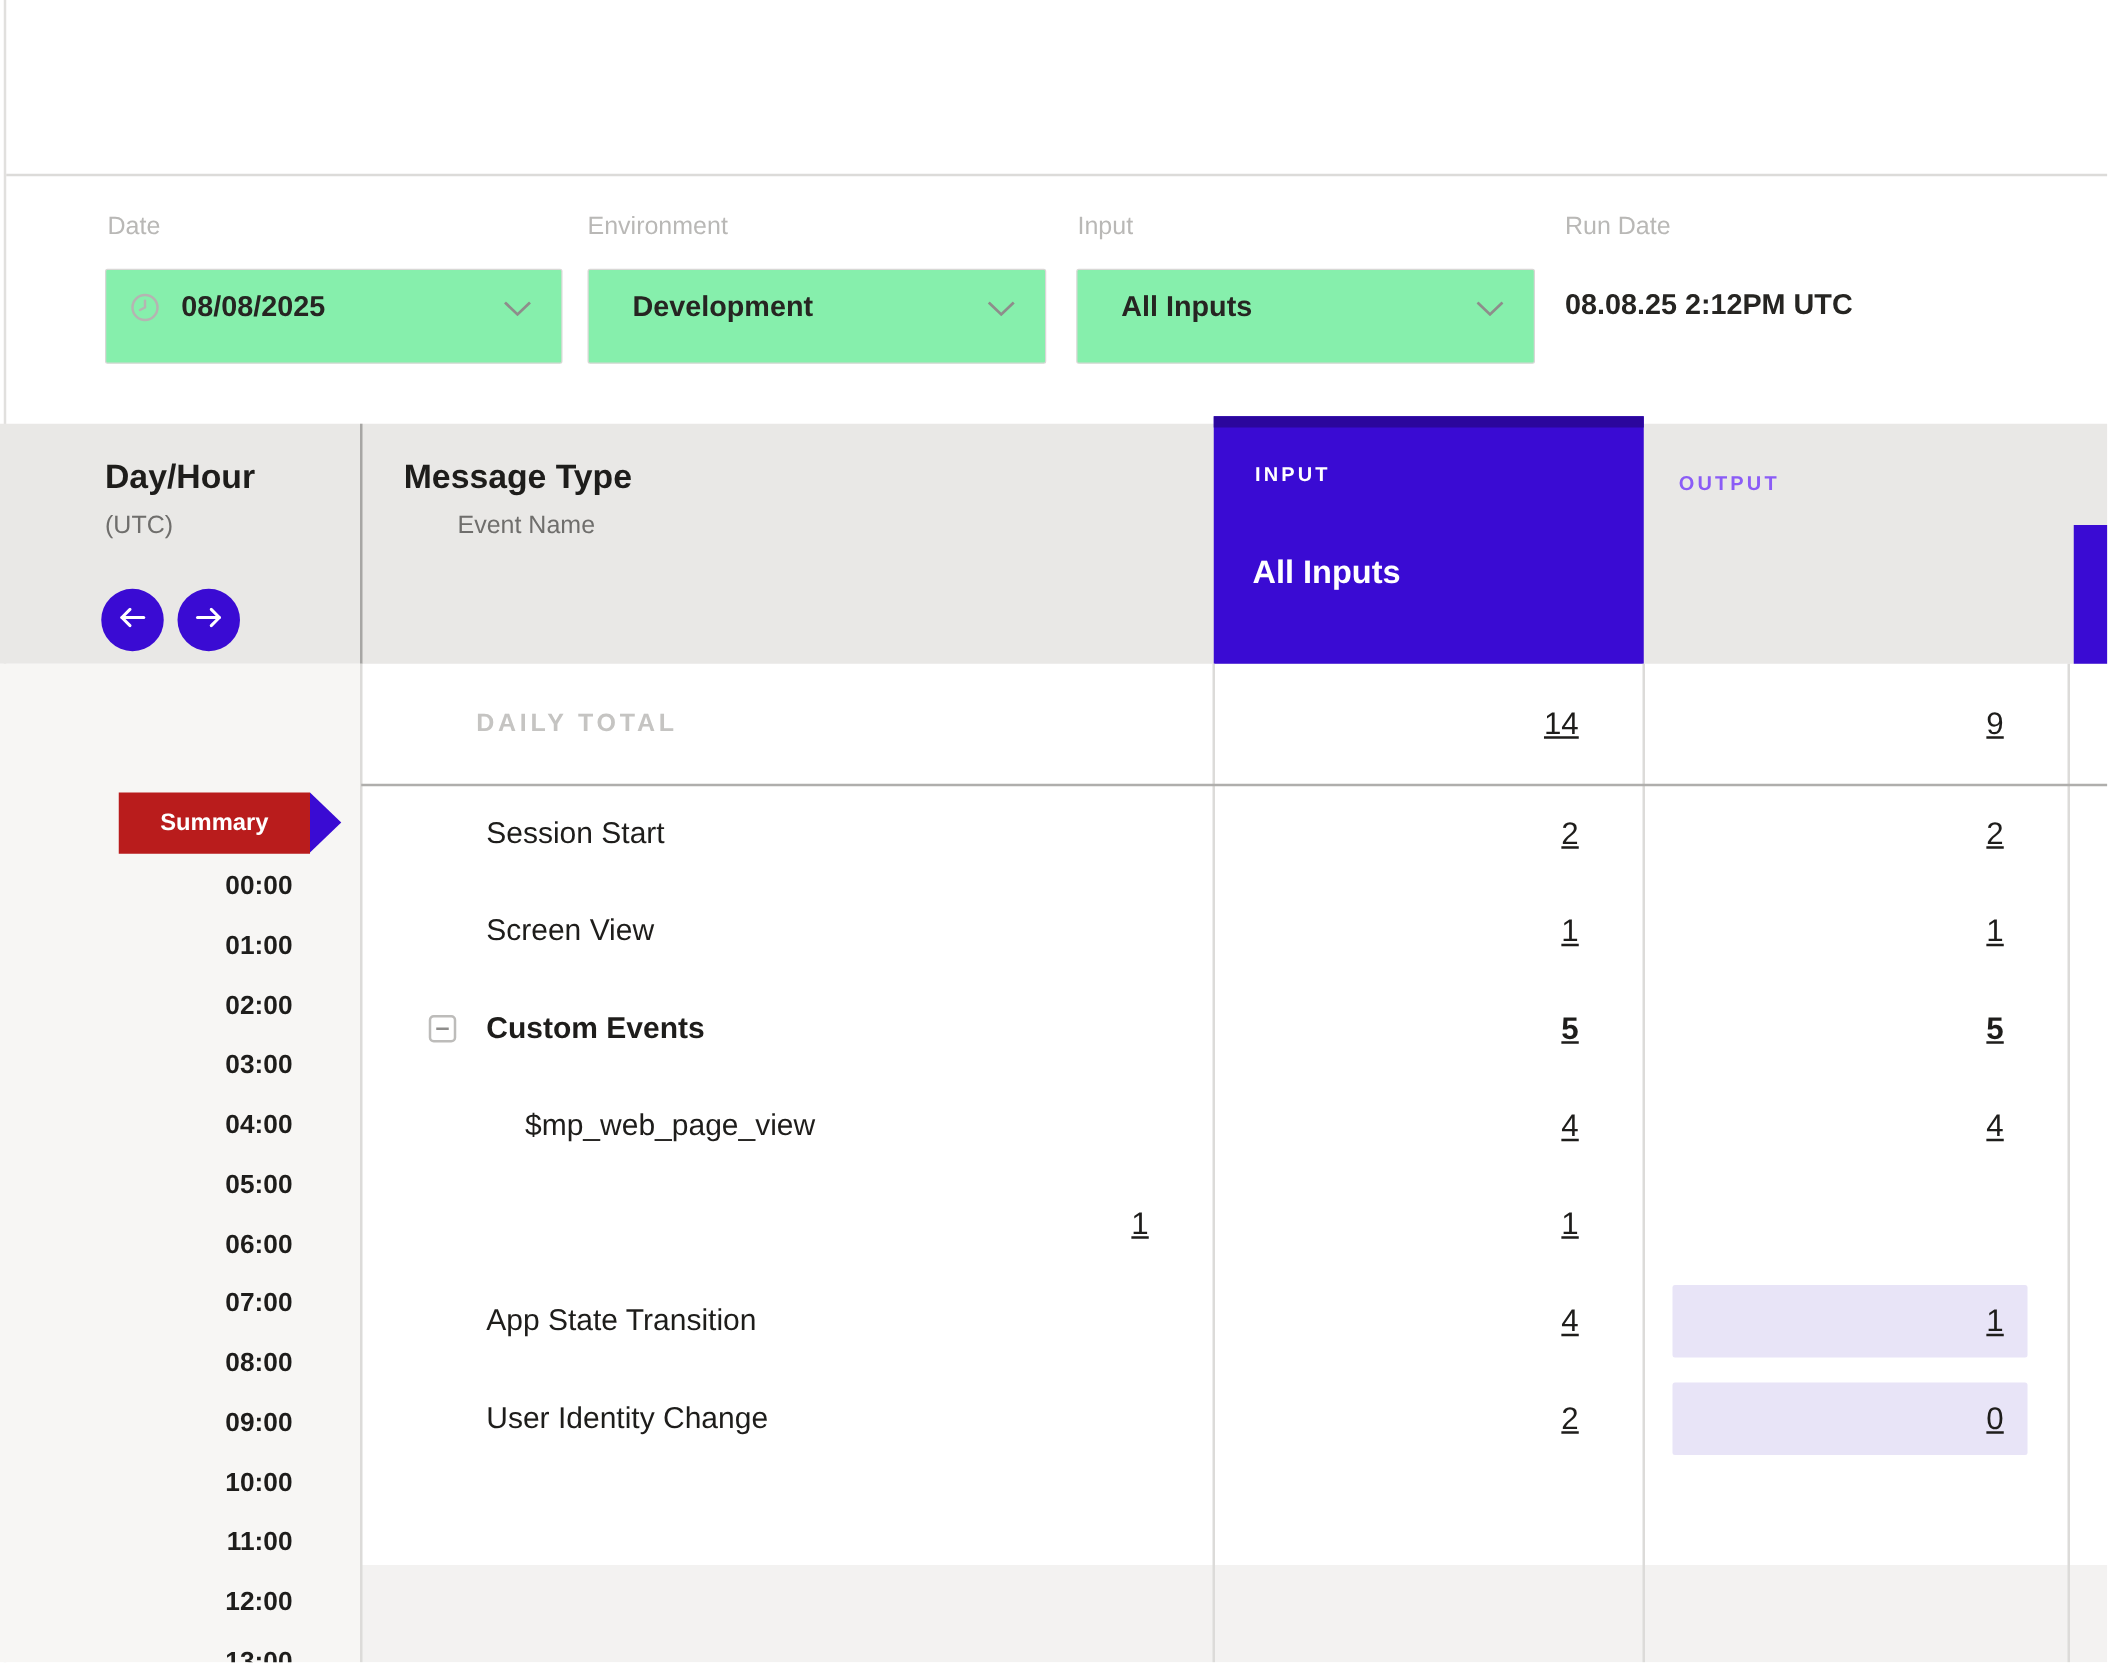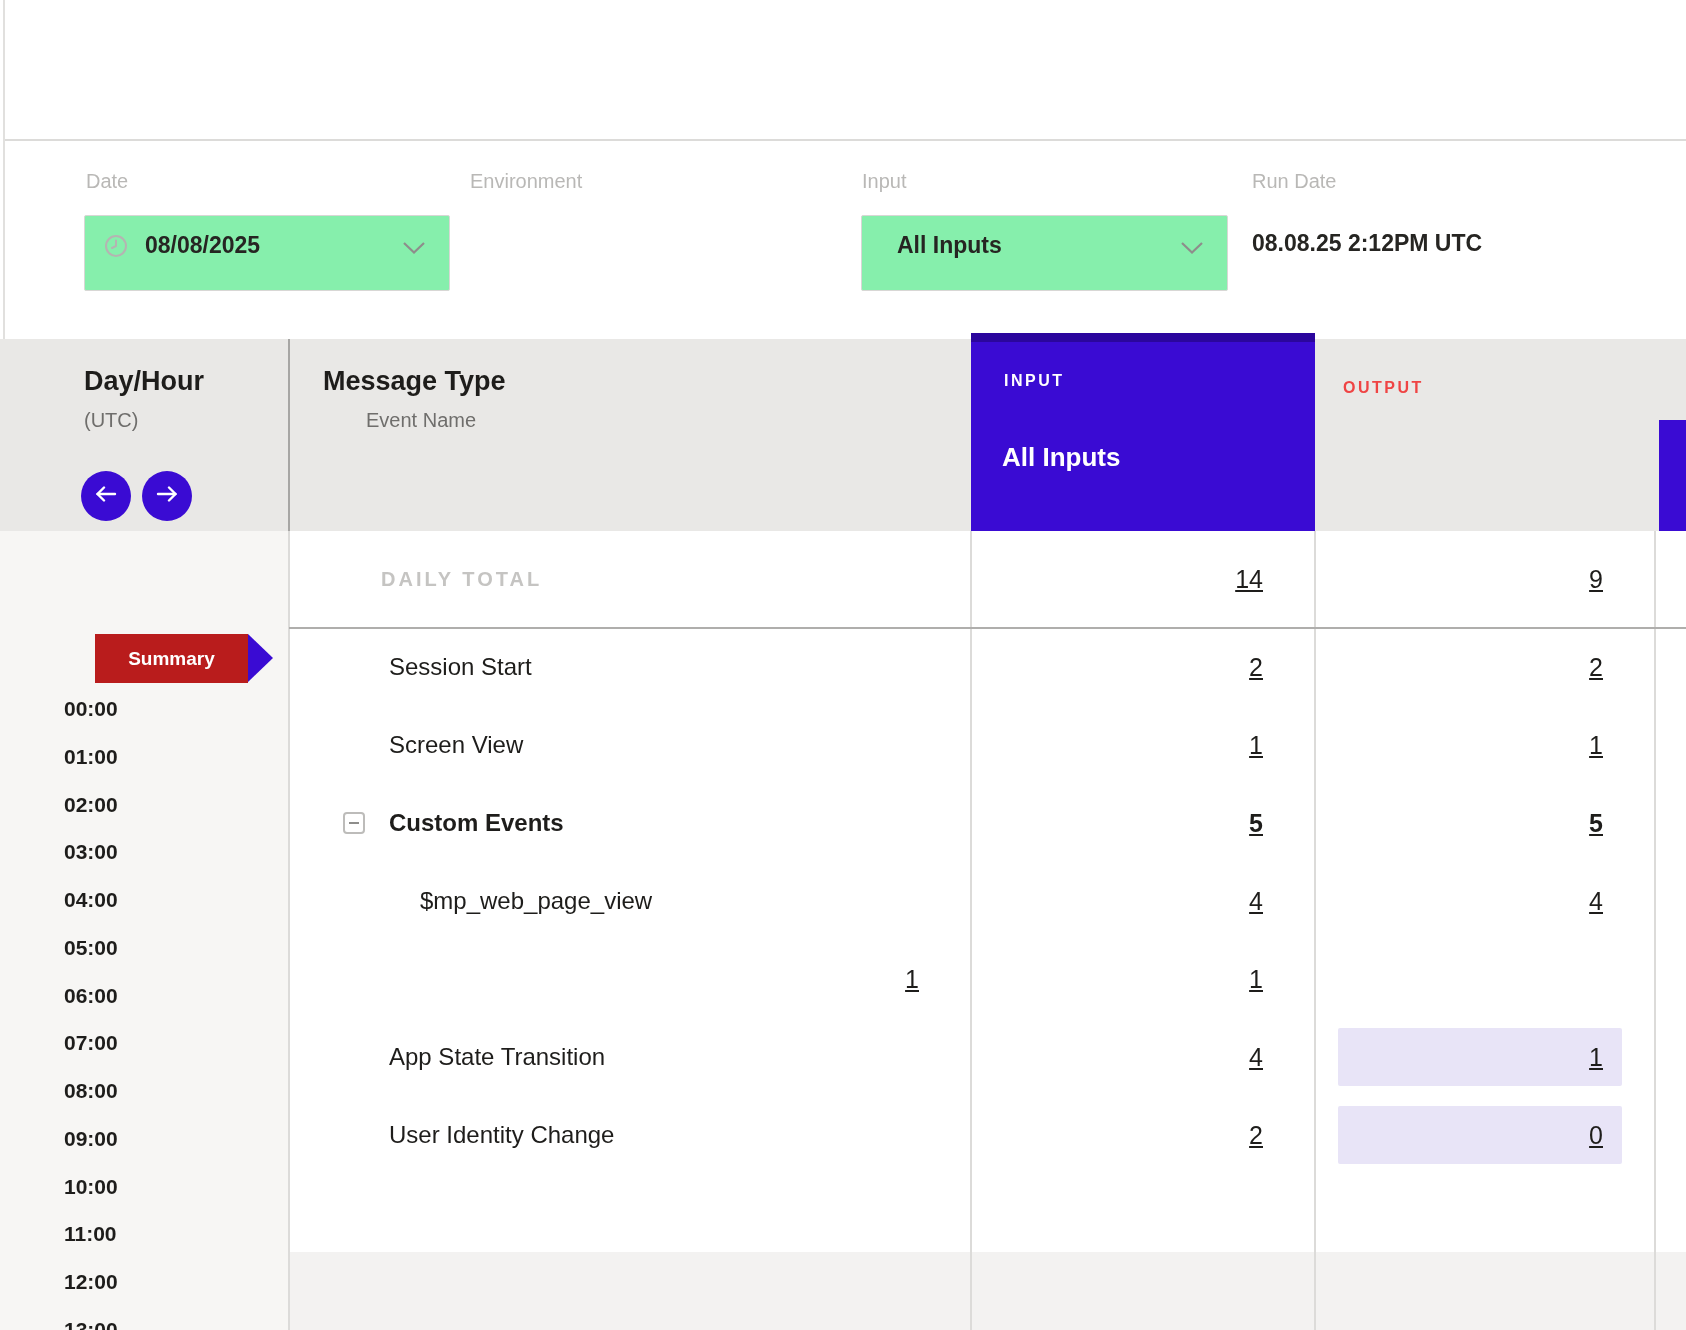--- a/index.html
+++ b/index.html
@@ -31,30 +31,30 @@
   .band{position:absolute;left:0;top:339px;width:1686px;height:192px;background:#E9E8E6;}
   .dayhour-title{position:absolute;left:84px;top:366px;font-size:27px;font-weight:700;}
   .dayhour-sub{position:absolute;left:84px;top:409px;font-size:20px;color:#6F6E6C;}
   .msgtype-title{position:absolute;left:323px;top:366px;font-size:27px;font-weight:700;}
   .msgtype-sub{position:absolute;left:366px;top:409px;font-size:20px;color:#6F6E6C;}
   .navbtn{position:absolute;top:471px;width:50px;height:50px;border-radius:50%;background:#3A0BD3;display:flex;align-items:center;justify-content:center;cursor:pointer;}
   .navbtn.prev{left:81px;} .navbtn.next{left:142px;}
   .input-block{position:absolute;left:971px;top:333px;width:344px;height:198px;background:#3A0BD3;border-top:9px solid #2B069D;box-sizing:border-box;cursor:pointer;}
   .input-block .grp{position:absolute;left:33px;top:30px;font-size:16px;font-weight:700;letter-spacing:2.5px;color:#fff;}
   .input-block .name{position:absolute;left:31px;top:100px;font-size:26px;font-weight:700;color:#fff;}
-  .output-grp{position:absolute;left:1343px;top:379px;font-size:16px;font-weight:700;letter-spacing:2.5px;color:#ef4444;}
+  .output-grp{position:absolute;left:1343px;top:379px;font-size:16px;font-weight:700;letter-spacing:2.5px;color:#8b5cf6;}
   .mixpanel-block{position:absolute;left:1317px;top:420px;width:338px;height:111px;background:#3A0BD3;cursor:pointer;}
   .mixpanel-block .name{position:absolute;left:0;right:0;top:20px;text-align:center;font-size:26px;font-weight:700;color:#fff;}
   .mixpanel-block .sub{position:absolute;left:0;right:0;top:64px;text-align:center;font-size:19px;color:#fff;}
   .next-output-block{position:absolute;left:1659px;top:420px;width:27px;height:111px;background:#3A0BD3;}
   
   .leftcol{position:absolute;left:0;top:531px;width:288px;height:799px;background:#F7F6F4;}
   .summary-flag{position:absolute;left:95px;top:103px;width:153px;height:49px;background:#b91c1c;display:flex;align-items:center;justify-content:center;color:#fff;font-size:19px;font-weight:700;cursor:pointer;}
   .summary-flag::after{content:'';position:absolute;left:153px;top:0;width:0;height:0;border-top:24.5px solid transparent;border-bottom:24.5px solid transparent;border-left:25px solid #3A0BD3;}
-  .hour{position:absolute;right:54px;width:170px;height:28px;line-height:28px;text-align:left;font-size:21px;font-weight:700;color:#1E1D1B;cursor:pointer;}
+  .hour{position:absolute;right:54px;width:170px;height:28px;line-height:28px;text-align:right;font-size:21px;font-weight:700;color:#1E1D1B;cursor:pointer;}
   
   .rows{position:absolute;left:289px;top:531px;right:0;}
   .dt-row,.erow{display:grid;grid-template-columns:682px 344px 340px auto;}
   .dt-row{height:97px;}
   .erow{height:78px;}
   .cell{position:relative;display:flex;align-items:center;box-sizing:border-box;}
   .cell.label{padding-left:100px;font-size:24px;}
   .cell.label.indent{padding-left:131px;}
   .cell.label.bold,.cell.val.bold{font-weight:700;}
   .dt-label{padding-left:92px;font-size:20px;font-weight:700;letter-spacing:3px;color:#C5C4C2;}
@@ -91,20 +91,28 @@
         </svg>
     </span>
     <span class="dd-value">08/08/2025</span>
     <span class="chev">
       <svg width="22" height="12" viewBox="0 0 22 12" fill="none">
           <path d="M1 1L11 10.5L21 1" stroke="#8E8D8B" stroke-width="2.2"></path>
         </svg>
     </span>
   </div>
 
+  <div class="dropdown dd-env">
+    <span class="dd-value">Development</span>
+    <span class="chev">
+      <svg width="22" height="12" viewBox="0 0 22 12" fill="none">
+          <path d="M1 1L11 10.5L21 1" stroke="#8E8D8B" stroke-width="2.2"></path>
+        </svg>
+    </span>
+  </div>
 
   <div class="dropdown dd-input">
     <span class="dd-value">All Inputs</span>
     <span class="chev">
       <svg width="22" height="12" viewBox="0 0 22 12" fill="none">
           <path d="M1 1L11 10.5L21 1" stroke="#8E8D8B" stroke-width="2.2"></path>
         </svg>
     </span>
   </div>
 

